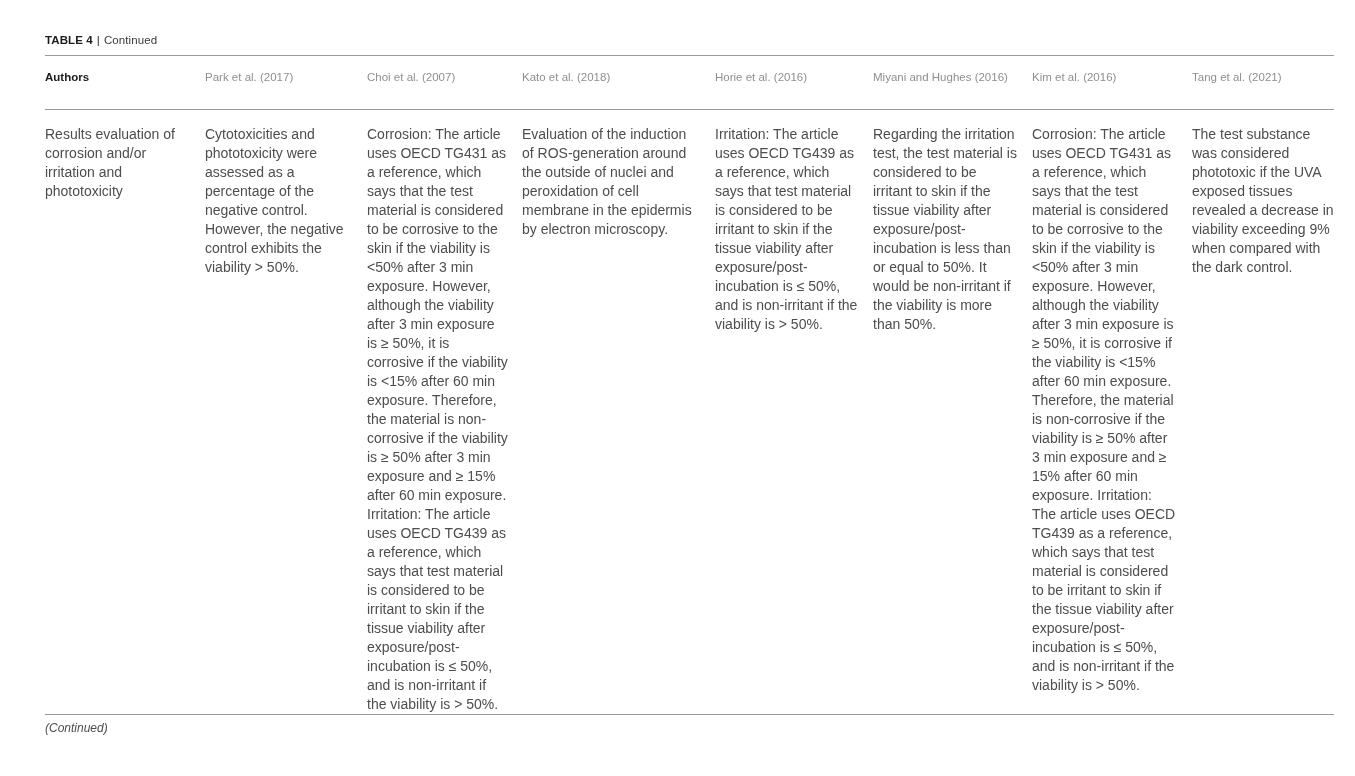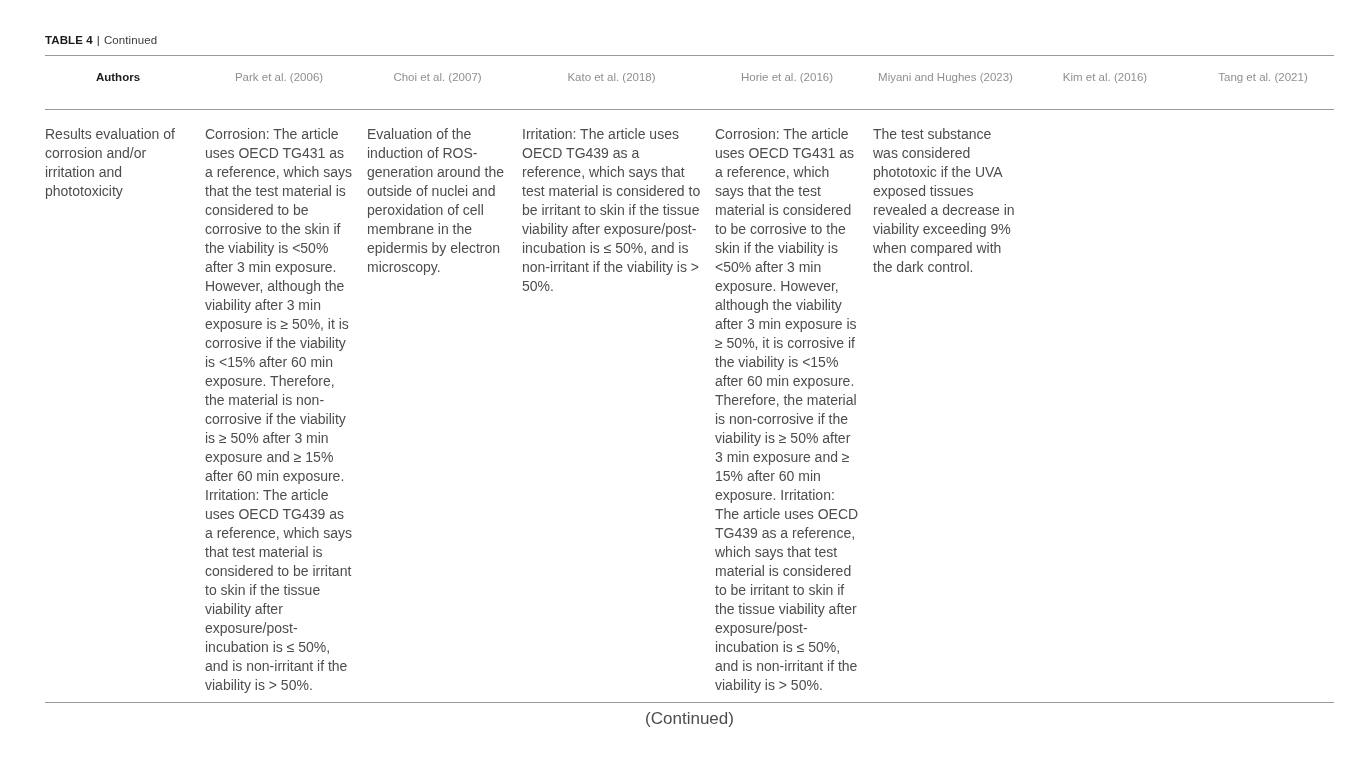--- a/index.html
+++ b/index.html
@@ -32,21 +32,20 @@
   .header-row {
     border-top: 1.5px solid #9a9a9a;
     border-bottom: 1.5px solid #9a9a9a;
     padding: 12px 0 14px 0;
     min-height: 55px;
   }
   .header-cell {
     font-size: 11.5px;
     line-height: 19px;
     color: #8f8f8f;
-    text-align: center;
   }
   .header-cell.author-label {
     font-weight: bold;
     color: #1c1c1c;
   }
   .body-row {
     padding: 15px 0 0 0;
     min-height: 592px;
   }
   .body-cell {
@@ -54,50 +53,53 @@
     line-height: 19px;
     color: #4d4d4d;
     overflow-wrap: break-word;
   }
   .bottom-rule {
     border-top: 1.5px solid #9a9a9a;
     width: 100%;
   }
   .continued-note {
     margin-top: 6px;
-    text-align: center;
-    font-size: 17px;
+    text-align: left;
+    font-size: 12px;
+    font-style: italic;
     color: #4d4d4d;
   }
 </style>
 </head>
 <body>
 
 <div class="page">
 
   <div class="table-title">
     <span class="t-bold">TABLE 4</span><span class="t-sep">|</span><span>Continued</span>
   </div>
 
   <div class="grid header-row">
     <div class="header-cell author-label">Authors</div>
-    <div class="header-cell">Park et al. (2006)</div>
+    <div class="header-cell">Park et al. (2017)</div>
     <div class="header-cell">Choi et al. (2007)</div>
     <div class="header-cell">Kato et al. (2018)</div>
     <div class="header-cell">Horie et al. (2016)</div>
-    <div class="header-cell">Miyani and Hughes (2023)</div>
+    <div class="header-cell">Miyani and Hughes (2016)</div>
     <div class="header-cell">Kim et al. (2016)</div>
     <div class="header-cell">Tang et al. (2021)</div>
   </div>
 
   <div class="grid body-row">
     <div class="body-cell">Results evaluation of corrosion and/or irritation and phototoxicity</div>
+    <div class="body-cell">Cytotoxicities and phototoxicity were assessed as a percentage of the negative control. However, the negative control exhibits the viability &gt; 50%.</div>
     <div class="body-cell">Corrosion: The article uses OECD TG431 as a reference, which says that the test material is considered to be corrosive to the skin if the viability is &lt;50% after 3 min exposure. However, although the viability after 3 min exposure is ≥ 50%, it is corrosive if the viability is &lt;15% after 60 min exposure. Therefore, the material is non-corrosive if the viability is ≥ 50% after 3 min exposure and ≥ 15% after 60 min exposure. Irritation: The article uses OECD TG439 as a reference, which says that test material is considered to be irritant to skin if the tissue viability after exposure/post-incubation is ≤ 50%, and is non-irritant if the viability is &gt; 50%.</div>
     <div class="body-cell">Evaluation of the induction of ROS-generation around the outside of nuclei and peroxidation of cell membrane in the epidermis by electron microscopy.</div>
     <div class="body-cell">Irritation: The article uses OECD TG439 as a reference, which says that test material is considered to be irritant to skin if the tissue viability after exposure/post-incubation is ≤ 50%, and is non-irritant if the viability is &gt; 50%.</div>
+    <div class="body-cell">Regarding the irritation test, the test material is considered to be irritant to skin if the tissue viability after exposure/post-incubation is less than or equal to 50%. It would be non-irritant if the viability is more than 50%.</div>
     <div class="body-cell">Corrosion: The article uses OECD TG431 as a reference, which says that the test material is considered to be corrosive to the skin if the viability is &lt;50% after 3 min exposure. However, although the viability after 3 min exposure is ≥ 50%, it is corrosive if the viability is &lt;15% after 60 min exposure. Therefore, the material is non-corrosive if the viability is ≥ 50% after 3 min exposure and ≥ 15% after 60 min exposure. Irritation: The article uses OECD TG439 as a reference, which says that test material is considered to be irritant to skin if the tissue viability after exposure/post-incubation is ≤ 50%, and is non-irritant if the viability is &gt; 50%.</div>
     <div class="body-cell">The test substance was considered phototoxic if the UVA exposed tissues revealed a decrease in viability exceeding 9% when compared with the dark control.</div>
   </div>
 
   <div class="bottom-rule"></div>
 
   <div class="continued-note">(Continued)</div>
 
 </div>
 

